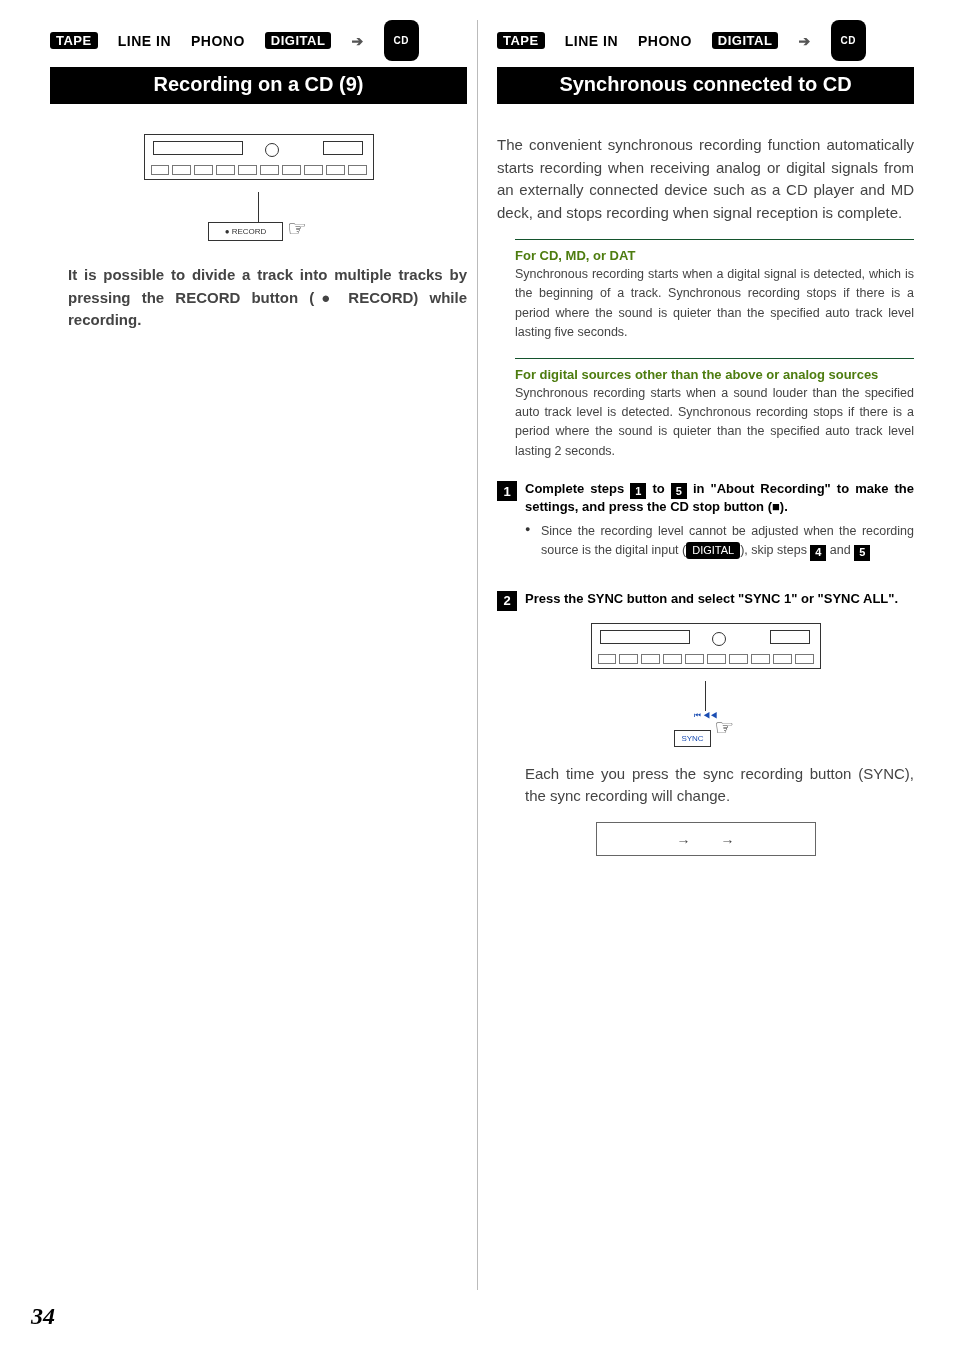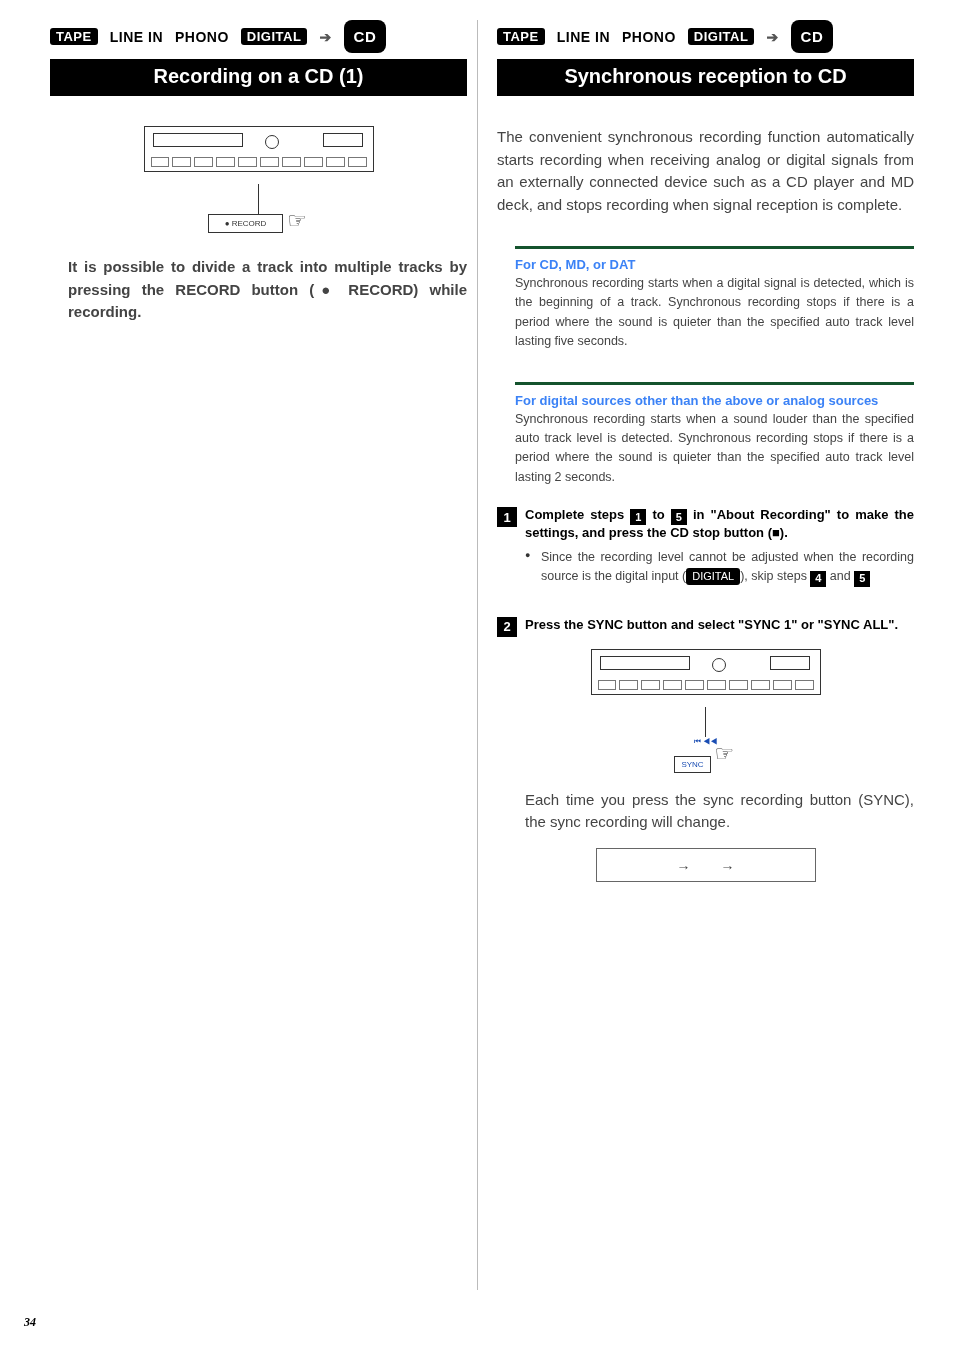--- a/index.html
+++ b/index.html
@@ -1,23 +1,23 @@
 <!DOCTYPE html>
 <html><head>
 <meta charset="utf-8">
 <style>
   * { box-sizing: border-box; margin: 0; padding: 0; }
   html, body { width: 954px; height: 1350px; background: #fff; font-family: "Helvetica Neue", Helvetica, Arial, sans-serif; color: #333; }
   .page { width: 954px; height: 1350px; padding: 20px 40px 30px 50px; position: relative; }
   .cols { display: flex; gap: 30px; }
   .col { flex: 1 1 50%; }
 
-  .source-strip { display: flex; align-items: center; gap: 12px; font-size: 14px; font-weight: 800; letter-spacing: 0.5px; margin-bottom: 6px; color: #000; }
+  .source-strip { display: flex; align-items: center; gap: 20px; font-size: 14px; font-weight: 800; letter-spacing: 0.5px; margin-bottom: 6px; color: #000; }
   .pill { background: #000; color: #fff; padding: 1px 6px; border-radius: 3px; font-size: 13px; }
-  .pill-round { background: #000; color: #fff; padding: 8px 10px; border-radius: 8px; font-size: 15px; }
+  .pill-round { background: #000; color: #fff; padding: 15px 10px; border-radius: 8px; font-size: 10px; }
   .arrow { font-size: 14px; color: #555; font-weight: 900; }
 
   .title-bar { background: #000; color: #fff; text-align: center; font-weight: 700; font-size: 20px; padding: 6px 0 8px; margin-bottom: 30px; }
 
   .section-head { font-weight: 800; font-size: 15px; border-bottom: 1px solid #333; margin-bottom: 10px; padding-bottom: 2px; color: #000; }
 
   .device-fig { display: flex; flex-direction: column; align-items: center; margin: 12px 0 16px; }
   .dev-box { border: 1px solid #333; width: 230px; height: 46px; margin-bottom: 12px; position: relative; }
   .dev-box .slot { position: absolute; border: 1px solid #333; }
   .dev-box .slot1 { left: 8px; top: 6px; width: 90px; height: 14px; }
@@ -27,39 +27,39 @@
   .dev-box .rowb span { flex: 1; border: 1px solid #777; }
   .pointer-line { width: 1px; height: 30px; background: #333; }
   .btn-box { border: 1px solid #333; padding: 4px 16px; font-size: 8px; display: inline-block; }
   .hand { width: 26px; height: 26px; display: inline-block; font-size: 22px; line-height: 22px; transform: translate(4px,-4px); }
 
   .para { font-size: 15px; line-height: 1.5; color: #444; margin: 10px 0; text-align: justify; }
   .bullets { list-style: none; margin: 10px 0; }
   .bullets li { position: relative; padding-left: 16px; font-size: 12.5px; line-height: 1.55; color: #444; text-align: justify; }
   .bullets li::before { content: "●"; position: absolute; left: 0; top: 1px; font-size: 9px; color: #333; }
 
-  .subhead { font-weight: 800; font-size: 13px; border-top: 3px solid #14532d; padding-top: 8px; margin-top: 30px; color: #3b82f6; }
+  .subhead { font-weight: 800; font-size: 13px; border-top: 1px solid #14532d; padding-top: 8px; margin-top: 15px; color: #4d7c0f; }
   .sub-para { font-size: 12.5px; line-height: 1.55; color: #444; text-align: justify; margin-top: 2px; }
 
   .step { display: flex; gap: 8px; margin-top: 20px; }
   .stepnum { background: #000; color: #fff; width: 20px; height: 20px; display: flex; align-items: center; justify-content: center; font-weight: 800; font-size: 13px; flex: 0 0 20px; }
   .stepbody { font-size: 13px; color: #000; text-align: justify; }
   .stepbody strong { font-weight: 800; }
   .inline-num { display: inline-flex; background: #000; color: #fff; width: 16px; height: 16px; align-items: center; justify-content: center; font-size: 11px; font-weight: 800; vertical-align: -2px; }
   .inline-pill { display: inline-block; background: #000; color: #fff; padding: 0 6px; border-radius: 3px; font-size: 11px; vertical-align: 0; }
 
   .sync-cycle { display: flex; align-items: center; justify-content: center; gap: 30px; border: 1px solid #666; width: 220px; height: 34px; margin: 14px auto; }
   .sync-cycle .arr { font-size: 14px; color: #444; }
 
   .mode-box { border: 1px solid #999; width: 210px; margin: 20px auto 0; padding: 10px 12px 12px; font-size: 12px; color: #555; }
   .mode-box .mh { margin-bottom: 10px; }
   .mode-box .mt { margin-top: 8px; color: #555; }
   .mode-box .md { padding-left: 14px; text-align: justify; }
 
-  .pagenum { position: absolute; left: 24px; bottom: 20px; font-style: italic; font-weight: 800; font-size: 12px; font-family: Georgia, 'Times New Roman', serif; color: #000; margin-top: 15px; }
+  .pagenum { position: absolute; left: 31px; bottom: 20px; font-style: italic; font-weight: 800; font-size: 24px; font-family: Georgia, 'Times New Roman', serif; color: #000; margin-top: 15px; }
 
   .sync-btn-fig { border: 1px solid #333; padding: 3px 6px; font-size: 8px; display: inline-block; color: #1a4db3; }
   .divider-mid { position: absolute; left: 50%; top: 20px; bottom: 60px; width: 0; border-left: 1px solid #bbb; }
 </style>
 </head>
 <body>
 
 <div class="page">
   <div class="divider-mid"></div>
   <div class="cols">
@@ -68,21 +68,21 @@
 
       <div class="source-strip">
         <span class="pill">TAPE</span>
         <span>LINE IN</span>
         <span>PHONO</span>
         <span class="pill">DIGITAL</span>
         <span class="arrow">➔</span>
         <span class="pill-round">CD</span>
       </div>
 
-      <div class="title-bar">Recording on a CD (1)</div>
+      <div class="title-bar">Recording on a CD (9)</div>
 
 
       <div class="device-fig">
         <div class="dev-box">
           <div class="slot slot1"></div>
           <div class="knob"></div>
           <div class="disp"></div>
           <div class="rowb">
               <span></span>
               <span></span>
@@ -112,21 +112,21 @@
 
       <div class="source-strip">
         <span class="pill">TAPE</span>
         <span>LINE IN</span>
         <span>PHONO</span>
         <span class="pill">DIGITAL</span>
         <span class="arrow">➔</span>
         <span class="pill-round">CD</span>
       </div>
 
-      <div class="title-bar">Synchronous reception to CD</div>
+      <div class="title-bar">Synchronous connected to CD</div>
 
       <p class="para">The convenient synchronous recording function automatically starts recording when receiving analog or digital signals from an externally connected device such as a CD player and MD deck, and stops recording when signal reception is complete.</p>
 
       <div style="padding-left:18px;">
         <div class="subhead">For CD, MD, or DAT</div>
         <p class="sub-para">Synchronous recording starts when a digital signal is detected, which is the beginning of a track. Synchronous recording stops if there is a period where the sound is quieter than the specified auto track level lasting five seconds.</p>
 
         <div class="subhead">For digital sources other than the above or analog sources</div>
         <p class="sub-para">Synchronous recording starts when a sound louder than the specified auto track level is detected. Synchronous recording stops if there is a period where the sound is quieter than the specified auto track level lasting 2 seconds.</p>
       </div>

